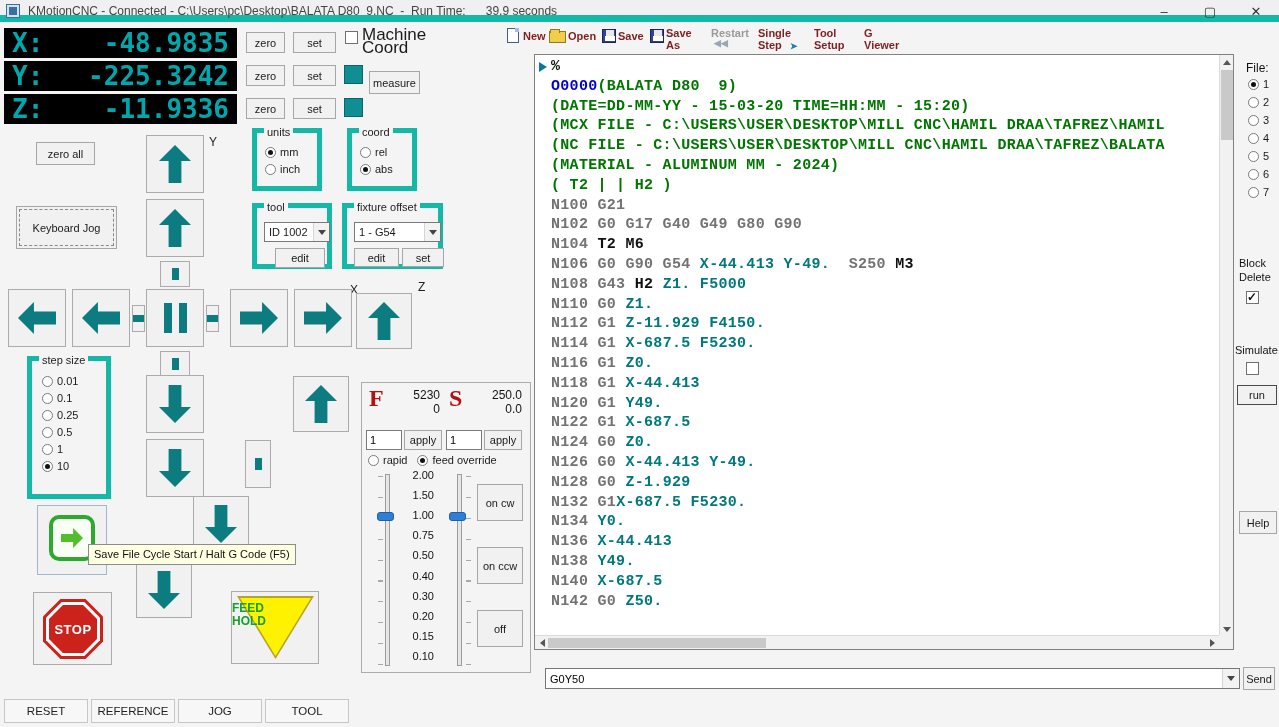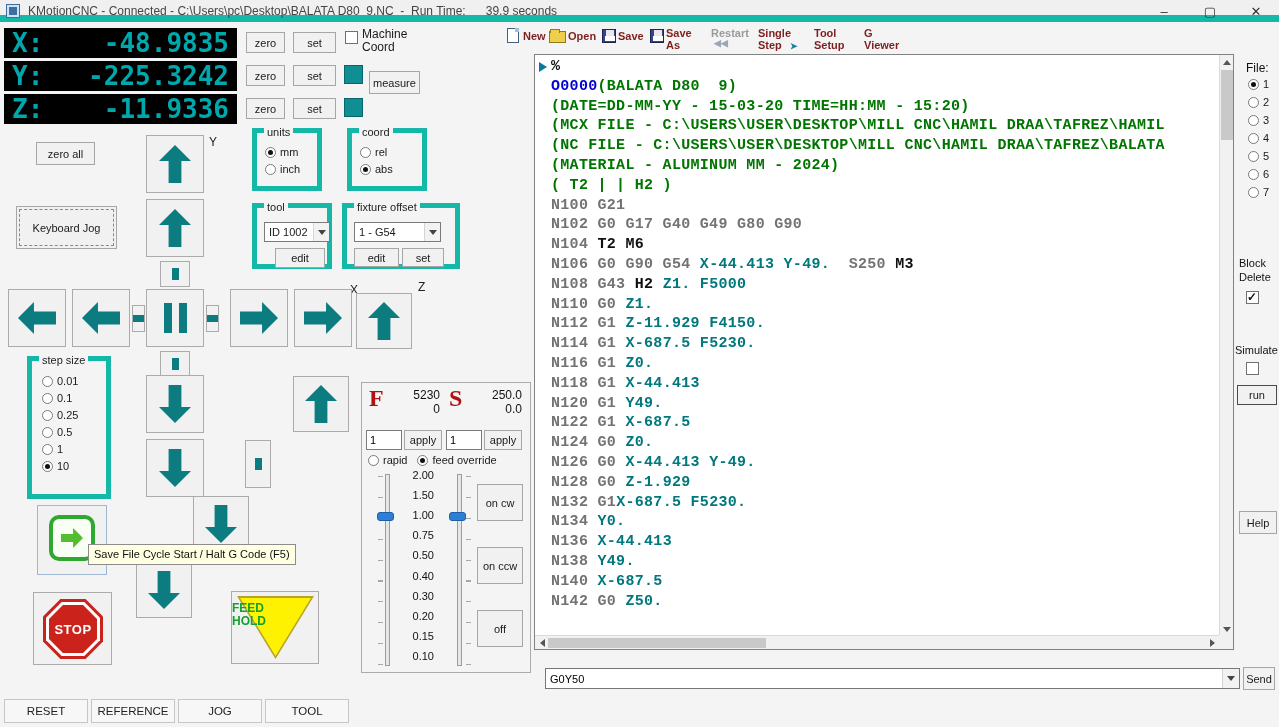--- a/index.html
+++ b/index.html
@@ -151,21 +151,21 @@
   <div class="btn" style="left:293px;top:32px;width:43px;height:21px">set</div>
   <div class="btn" style="left:246px;top:65px;width:39px;height:21px">zero</div>
   <div class="btn" style="left:293px;top:65px;width:43px;height:21px">set</div>
   <div class="btn" style="left:246px;top:98px;width:39px;height:21px">zero</div>
   <div class="btn" style="left:293px;top:98px;width:43px;height:21px">set</div>
 
   <div class="teal-square" style="top:65px"></div>
   <div class="teal-square" style="top:98px"></div>
 
   <div class="checkbox" style="left:345px;top:31px"></div>
-  <div class="abs" style="left:362px;top:28px;width:56px;font-size:12px;line-height:13px">Machine Coord</div>
+  <div class="abs" style="left:362px;top:28px;width:56px;font-size:17px;line-height:13px">Machine Coord</div>
   <div class="btn" style="left:369px;top:71px;width:51px;height:23px">measure</div>
 
   <div class="icon-page" style="left:507px;top:28px"></div>
   <div class="tb-label" style="left:523px;top:30px">New</div>
   <div class="icon-folder" style="left:549px;top:31px"></div>
   <div class="tb-label" style="left:568px;top:30px">Open</div>
   <div class="icon-floppy" style="left:602px;top:29px"></div>
   <div class="tb-label" style="left:618px;top:30px">Save</div>
   <div class="icon-floppy" style="left:650px;top:29px"></div>
   <div class="tb-label" style="left:666px;top:27px;width:30px">Save As</div>
@@ -249,21 +249,21 @@
         <div class="opt-row">
           <span class="radio on"></span>
           <span class="opt-label">mm</span>
         </div>
         <div class="opt-row">
           <span class="radio"></span>
           <span class="opt-label">inch</span>
         </div>
       </div>
   </div>
-  <div class="groupbox" style="left:347px;top:128px;width:80px;height:63px">
+  <div class="groupbox" style="left:347px;top:128px;width:70px;height:63px">
     <span class="glabel">coord</span>
     <div style="position:absolute;left:8px;top:13px">
         <div class="opt-row">
           <span class="radio"></span>
           <span class="opt-label">rel</span>
         </div>
         <div class="opt-row">
           <span class="radio on"></span>
           <span class="opt-label">abs</span>
         </div>
@@ -272,21 +272,21 @@
   <div class="groupbox" style="left:252px;top:203px;width:80px;height:66px">
     <span class="glabel">tool</span>
     <div class="select" style="left:7px;top:14px;width:66px;height:20px">
       <span class="sel-text">ID 1002</span>
       <span class="sel-arrow">
           <span class="tri-down"></span>
         </span>
     </div>
     <div class="btn" style="left:18px;top:40px;width:50px;height:20px">edit</div>
   </div>
-  <div class="groupbox" style="left:342px;top:203px;width:118px;height:66px">
+  <div class="groupbox" style="left:342px;top:203px;width:101px;height:66px">
     <span class="glabel">fixture offset</span>
     <div class="select" style="left:7px;top:14px;width:87px;height:20px">
       <span class="sel-text">1 - G54</span>
       <span class="sel-arrow">
           <span class="tri-down"></span>
         </span>
     </div>
     <div class="btn" style="left:7px;top:40px;width:45px;height:19px">edit</div>
     <div class="btn" style="left:55px;top:40px;width:42px;height:19px">set</div>
   </div>

